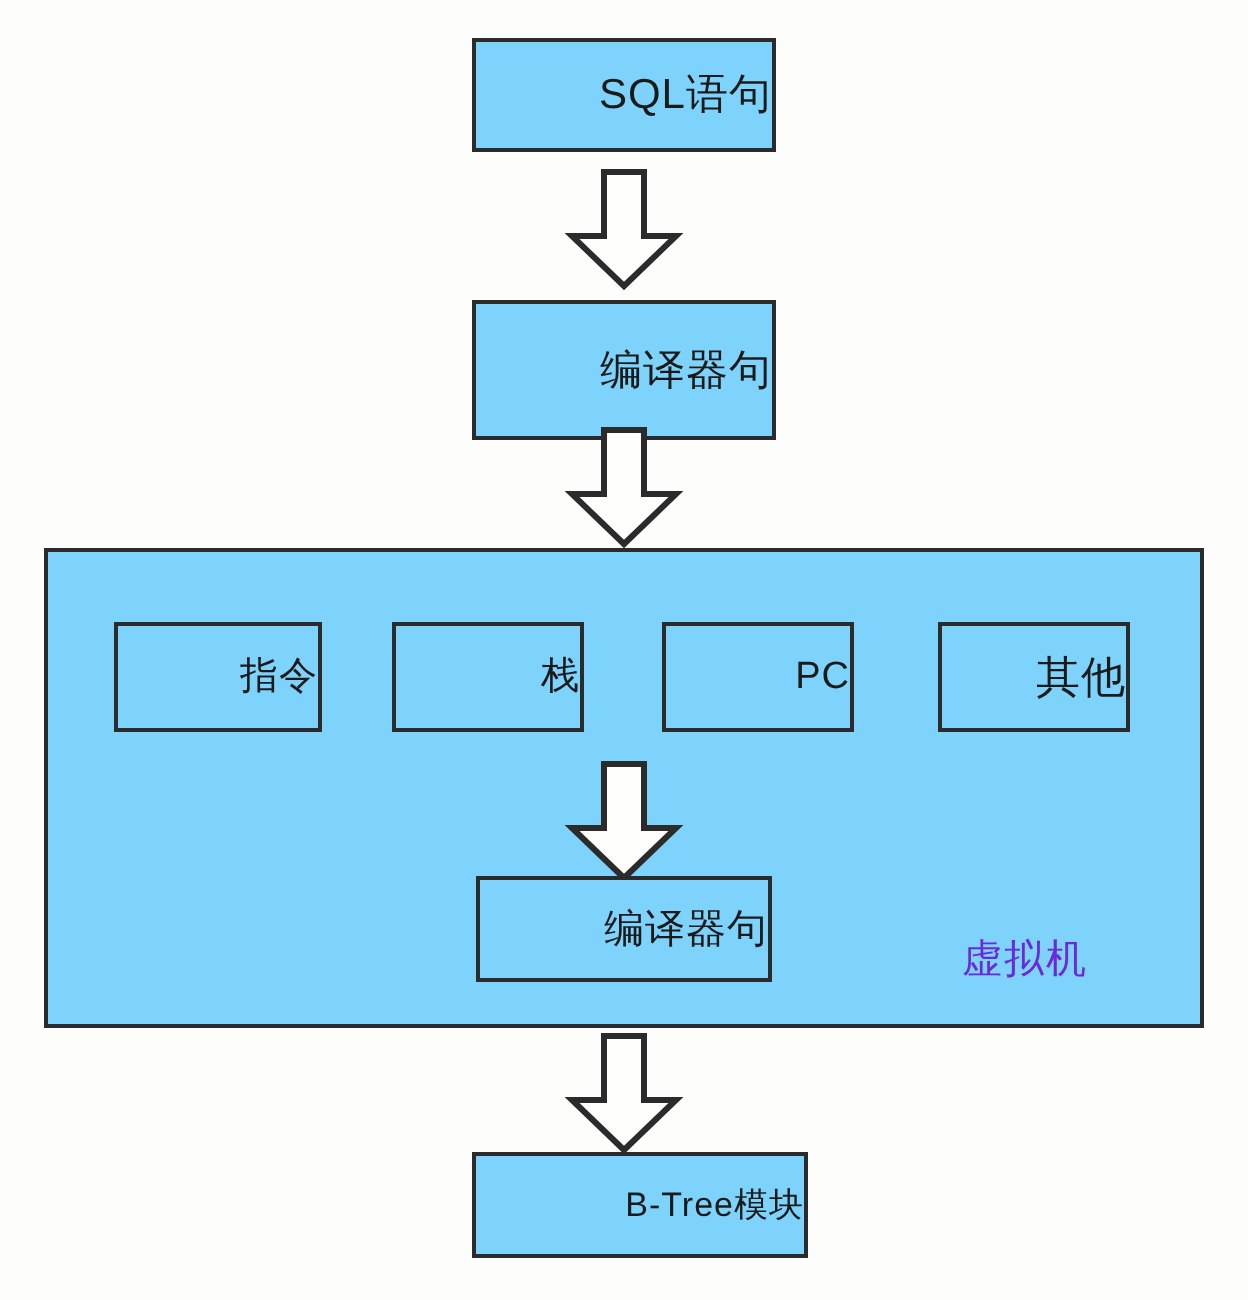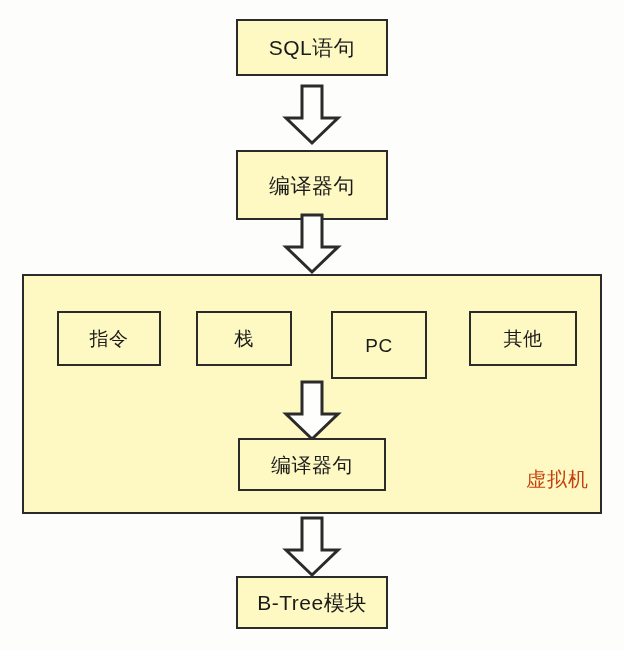--- a/index.html
+++ b/index.html
@@ -14,25 +14,25 @@
     overflow: hidden;
   }
   #diagram {
     position: relative;
     width: 624px;
     height: 650px;
   }
   .node {
     position: absolute;
     box-sizing: border-box;
-    background: #fef9c3;
+    background: #7dd3fc;
     border: 2px solid #2b2b2b;
     display: flex;
     align-items: center;
-    justify-content: center;
+    justify-content: flex-end;
     color: #1a1a1a;
     letter-spacing: 0.5px;
     white-space: nowrap;
   }
   .node-label {
     display: block;
     line-height: 1;
   }
   
   #node-sql {
@@ -50,41 +50,41 @@
   }
   #node-instruction {
     left: 57px; top: 311px; width: 104px; height: 55px;
     font-size: 19px;
   }
   #node-stack {
     left: 196px; top: 311px; width: 96px; height: 55px;
     font-size: 19px;
   }
   #node-pc {
-    left: 331px; top: 311px; width: 96px; height: 68px;
+    left: 331px; top: 311px; width: 96px; height: 55px;
     font-size: 19px;
   }
   #node-other {
-    left: 469px; top: 311px; width: 108px; height: 55px;
-    font-size: 19px;
+    left: 469px; top: 311px; width: 96px; height: 55px;
+    font-size: 22px;
   }
   #node-engine {
     left: 238px; top: 438px; width: 148px; height: 53px;
     font-size: 20px;
   }
   #node-btree {
-    left: 236px; top: 576px; width: 152px; height: 53px;
-    font-size: 21px;
+    left: 236px; top: 576px; width: 168px; height: 53px;
+    font-size: 17px;
   }
   #vm-caption {
     position: absolute;
-    left: 526px;
+    left: 481px;
     top: 466px;
     font-size: 20px;
-    color: #c2410c;
+    color: #6d28d9;
     letter-spacing: 1px;
     white-space: nowrap;
   }
   
   .arrow {
     position: absolute;
   }
   .arrow svg {
     display: block;
   }

